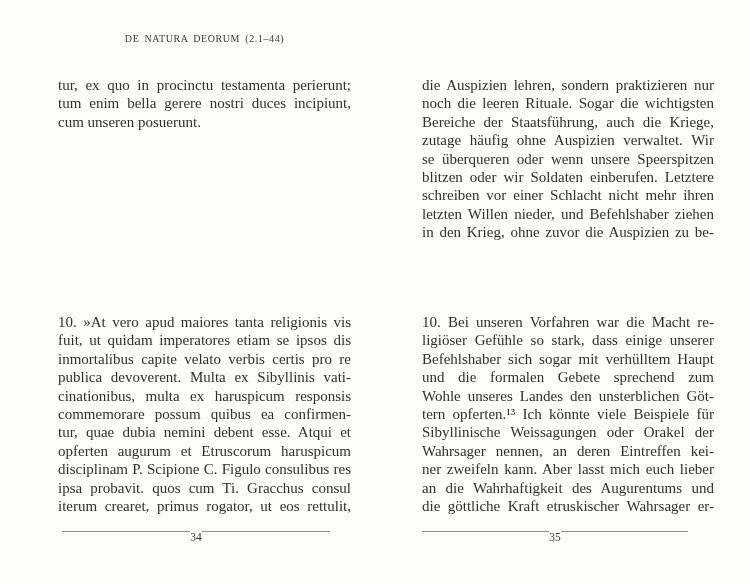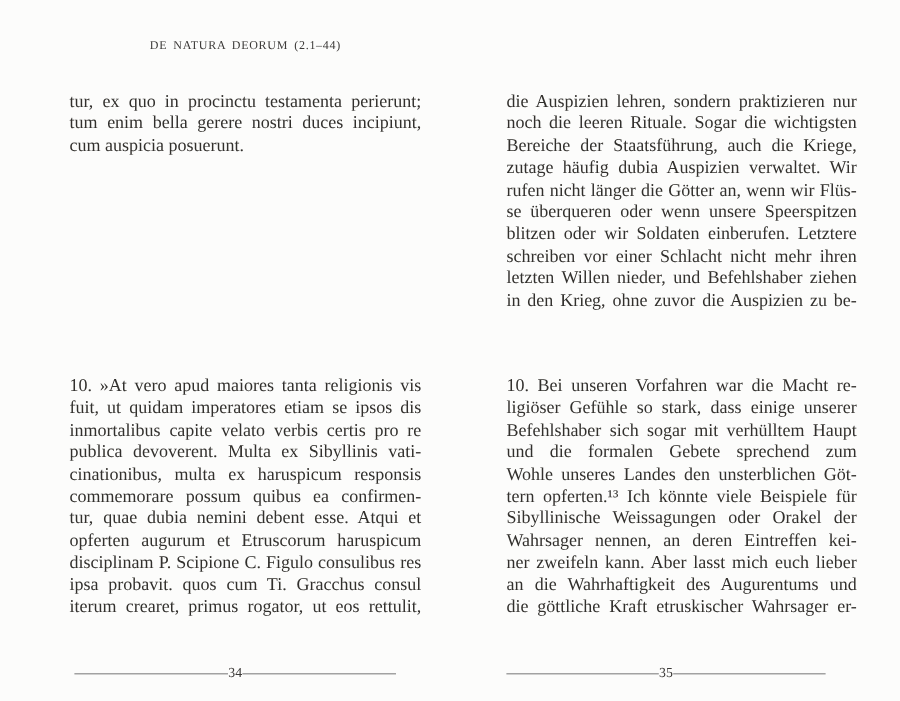--- a/index.html
+++ b/index.html
@@ -52,23 +52,21 @@
     white-space: nowrap;
   }
   .line-last-left {
     text-align-last: left;
   }
 
   .footer {
     position: absolute;
     top: 531px;
     display: flex;
-    align-items: center;
     gap: 0;
-    margin-top: 24px;
   }
   .footer-left  { left: 4px;  width: 268px; }
   .footer-right { left: 0;    width: 266px; }
   .rule {
     flex: 1;
     height: 1px;
     background: #8c8c8c;
   }
   .page-num {
     font-size: 11.5px;
@@ -80,21 +78,21 @@
 <body>
 
 <div>
 
   <section class="page page-left">
     <div class="running-header">DE NATURA DEORUM (2.1–44)</div>
 
     <div class="para para-1">
         <div class="line">tur, ex quo in procinctu testamenta perierunt;</div>
         <div class="line">tum enim bella gerere nostri duces incipiunt,</div>
-        <div class="line line-last-left">cum auspicia posuerunt.</div>
+        <div class="line line-last-left">cum unseren posuerunt.</div>
       </div>
 
     <div class="para para-2">
         <div class="line">10. »At vero apud maiores tanta religionis vis</div>
         <div class="line">fuit, ut quidam imperatores etiam se ipsos dis</div>
         <div class="line">inmortalibus capite velato verbis certis pro re</div>
         <div class="line">publica devoverent. Multa ex Sibyllinis vati-</div>
         <div class="line">cinationibus, multa ex haruspicum responsis</div>
         <div class="line">commemorare possum quibus ea confirmen-</div>
         <div class="line">tur, quae dubia nemini debent esse. Atqui et</div>
@@ -110,22 +108,21 @@
       <span class="rule"></span>
     </div>
   </section>
 
   <section class="page page-right">
 
     <div class="para para-1">
         <div class="line">die Auspizien lehren, sondern praktizieren nur</div>
         <div class="line">noch die leeren Rituale. Sogar die wichtigsten</div>
         <div class="line">Bereiche der Staatsführung, auch die Kriege,</div>
-        <div class="line">zutage häufig dubia Auspizien verwaltet. Wir</div>
-        <div class="line">rufen nicht länger die Götter an, wenn wir Flüs-</div>
+        <div class="line">zutage häufig ohne Auspizien verwaltet. Wir</div>
         <div class="line">se überqueren oder wenn unsere Speerspitzen</div>
         <div class="line">blitzen oder wir Soldaten einberufen. Letztere</div>
         <div class="line">schreiben vor einer Schlacht nicht mehr ihren</div>
         <div class="line">letzten Willen nieder, und Befehlshaber ziehen</div>
         <div class="line">in den Krieg, ohne zuvor die Auspizien zu be-</div>
       </div>
 
     <div class="para para-2">
         <div class="line">10. Bei unseren Vorfahren war die Macht re-</div>
         <div class="line">ligiöser Gefühle so stark, dass einige unserer</div>

